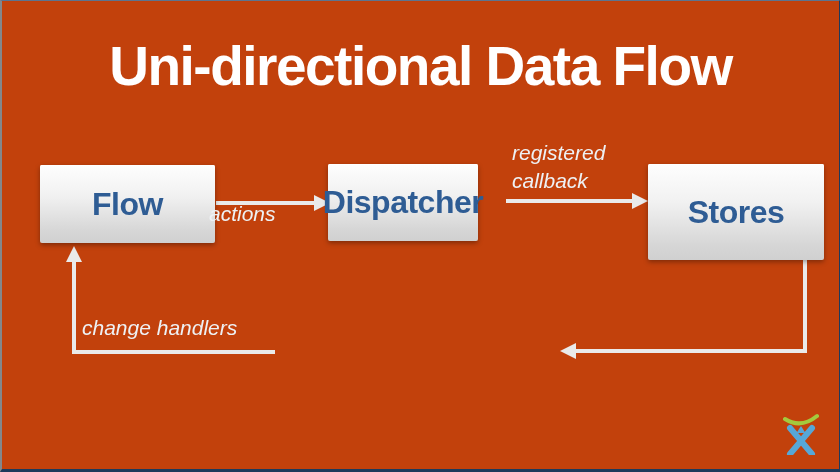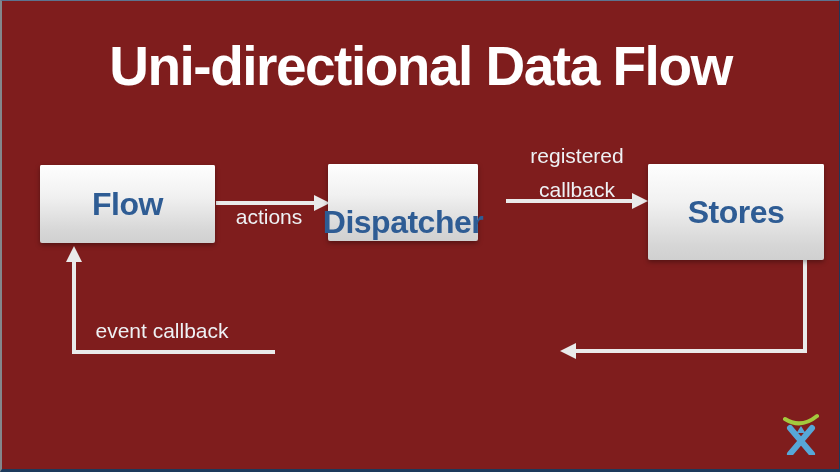--- a/index.html
+++ b/index.html
@@ -1,19 +1,19 @@
 <!DOCTYPE html>
 <html><head>
 <meta charset="utf-8">
 <style>
   html, body { margin: 0; padding: 0; background: #111; }
   .slide {
     position: relative;
     width: 840px; height: 472px;
-    background: #7f1d1d;
+    background: #c2410c;
     overflow: hidden;
     font-family: "Liberation Sans", "DejaVu Sans", sans-serif;
     box-sizing: border-box;
     border-left: 2px solid #83878c;
     border-top: 1px solid #5c7490;
     border-bottom: 3px solid #1c3a5c;
     border-right: 1px solid #1c3a5c;
   }
   .title {
     position: absolute;
@@ -32,29 +32,29 @@
     box-shadow: 0 2px 5px rgba(0,0,0,0.35), inset 0 1px 0 #ffffff;
     display: flex;
     align-items: center;
     justify-content: center;
     color: #2e5c94;
     font-weight: bold;
     font-size: 32px;
     letter-spacing: -0.5px;
   }
   .node-views        { left: 38px;  top: 164px; width: 175px; height: 78px; }
-  .node-dispatcher   { left: 326px; top: 163px; width: 150px; height: 77px; align-items: flex-end; }
+  .node-dispatcher   { left: 326px; top: 163px; width: 150px; height: 77px; }
   .node-stores       { left: 646px; top: 163px; width: 176px; height: 96px; }
   .node-controller   { left: 273px; top: 314px; width: 282px; height: 79px; font-size: 31px; }
   .edge-label {
     position: absolute;
     color: #eef1f4;
     font-size: 21px;
-    text-align: center;
-    line-height: 34px;
+    line-height: 28px;
+    font-style: italic;
   }
   .label-actions    { left: 207px; top: 171px; width: 120px; margin-top: 28px; }
   .label-registered { left: 510px; top: 138px; width: 130px; }
   .label-change     { left: 613px; top: 313px; width: 160px; }
   .label-event      { left: 80px;  top: 313px; width: 160px; }
   .arrow-layer {
     position: absolute; left: 0; top: 0;
     width: 840px; height: 472px;
     pointer-events: none;
   }
@@ -95,21 +95,21 @@
   </div>
   <div class="node node-dispatcher">
     <span>Dispatcher</span>
   </div>
   <div class="node node-stores">
     <span>Stores</span>
   </div>
 
   <div class="edge-label label-actions">actions</div>
   <div class="edge-label label-registered">registered callback</div>
-  <div class="edge-label label-event">event callback</div>
+  <div class="edge-label label-event">change handlers</div>
 
   <svg class="logo" viewBox="0 0 36 44" xmlns="http://www.w3.org/2000/svg">
     <path d="M2,8 Q18,18 34,5" fill="none" stroke="#A4C93D" stroke-width="4" stroke-linecap="round"></path>
     <polygon points="18,15 13.5,22 22.5,22" fill="#57A7D7"></polygon>
     <path d="M7,17 L29,43" fill="none" stroke="#57A7D7" stroke-width="6" stroke-linecap="round"></path>
     <path d="M29,17 L7,43" fill="none" stroke="#57A7D7" stroke-width="6" stroke-linecap="round"></path>
   </svg>
 
 </div>
 

